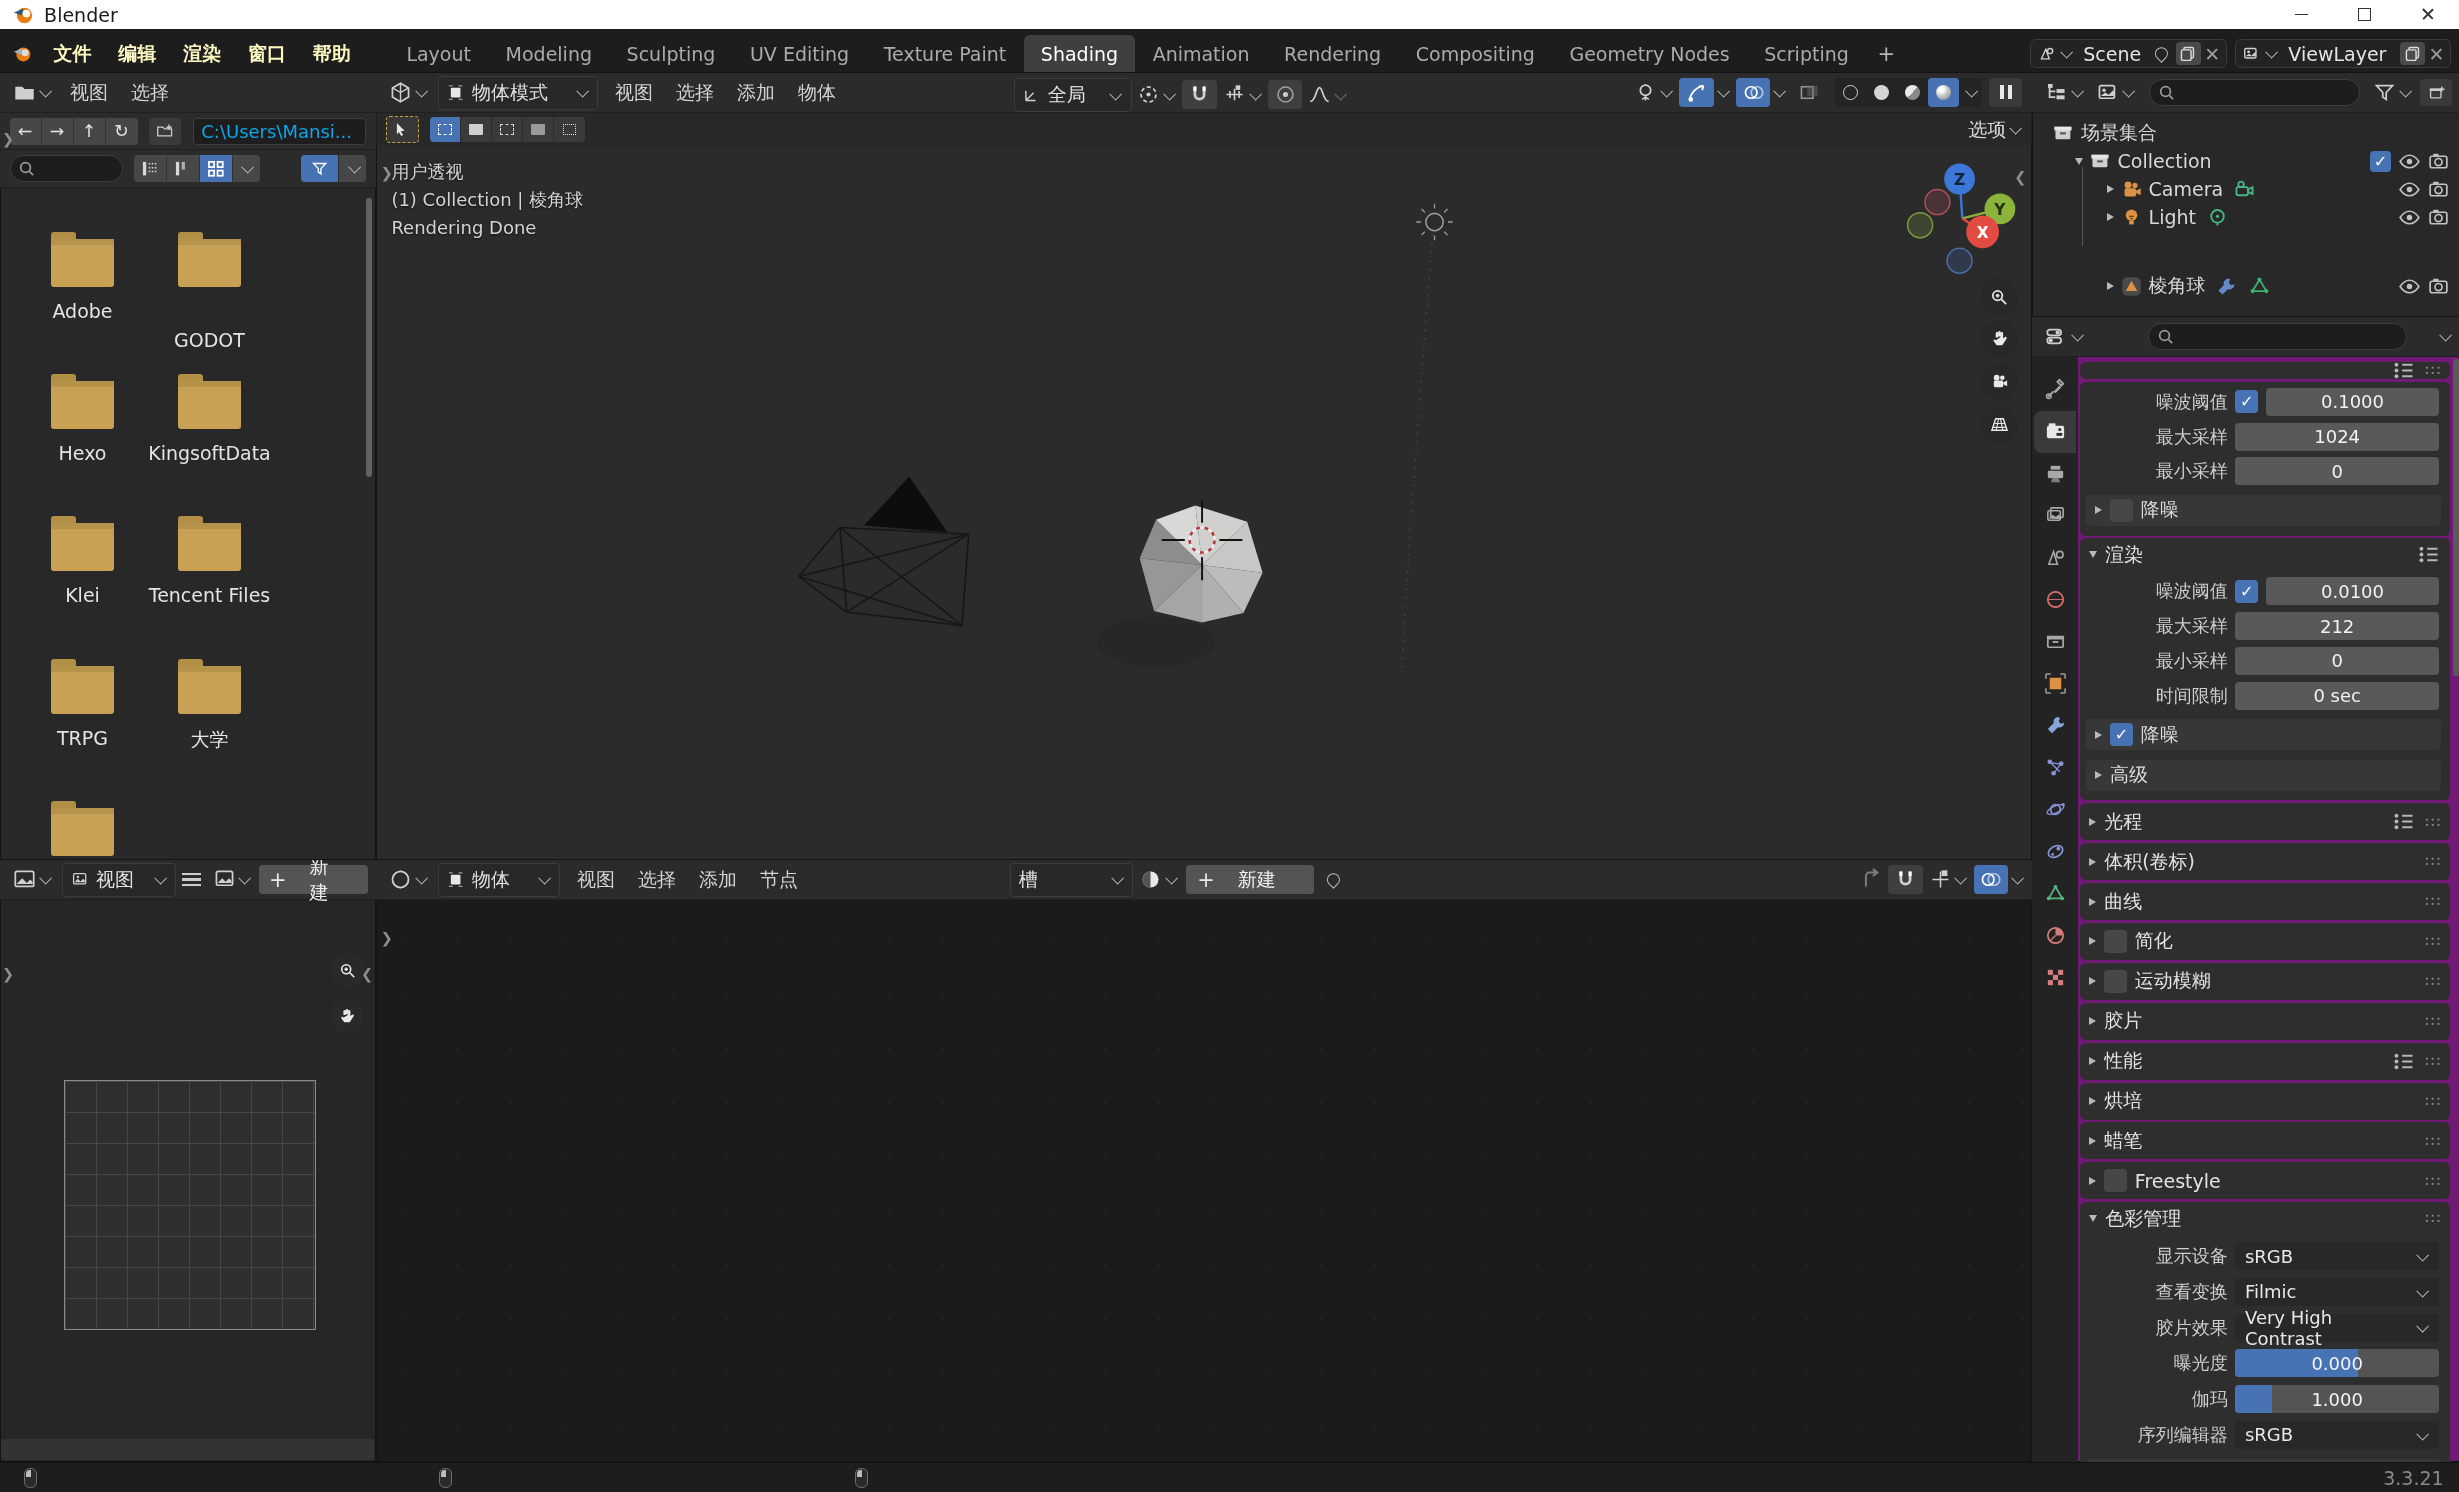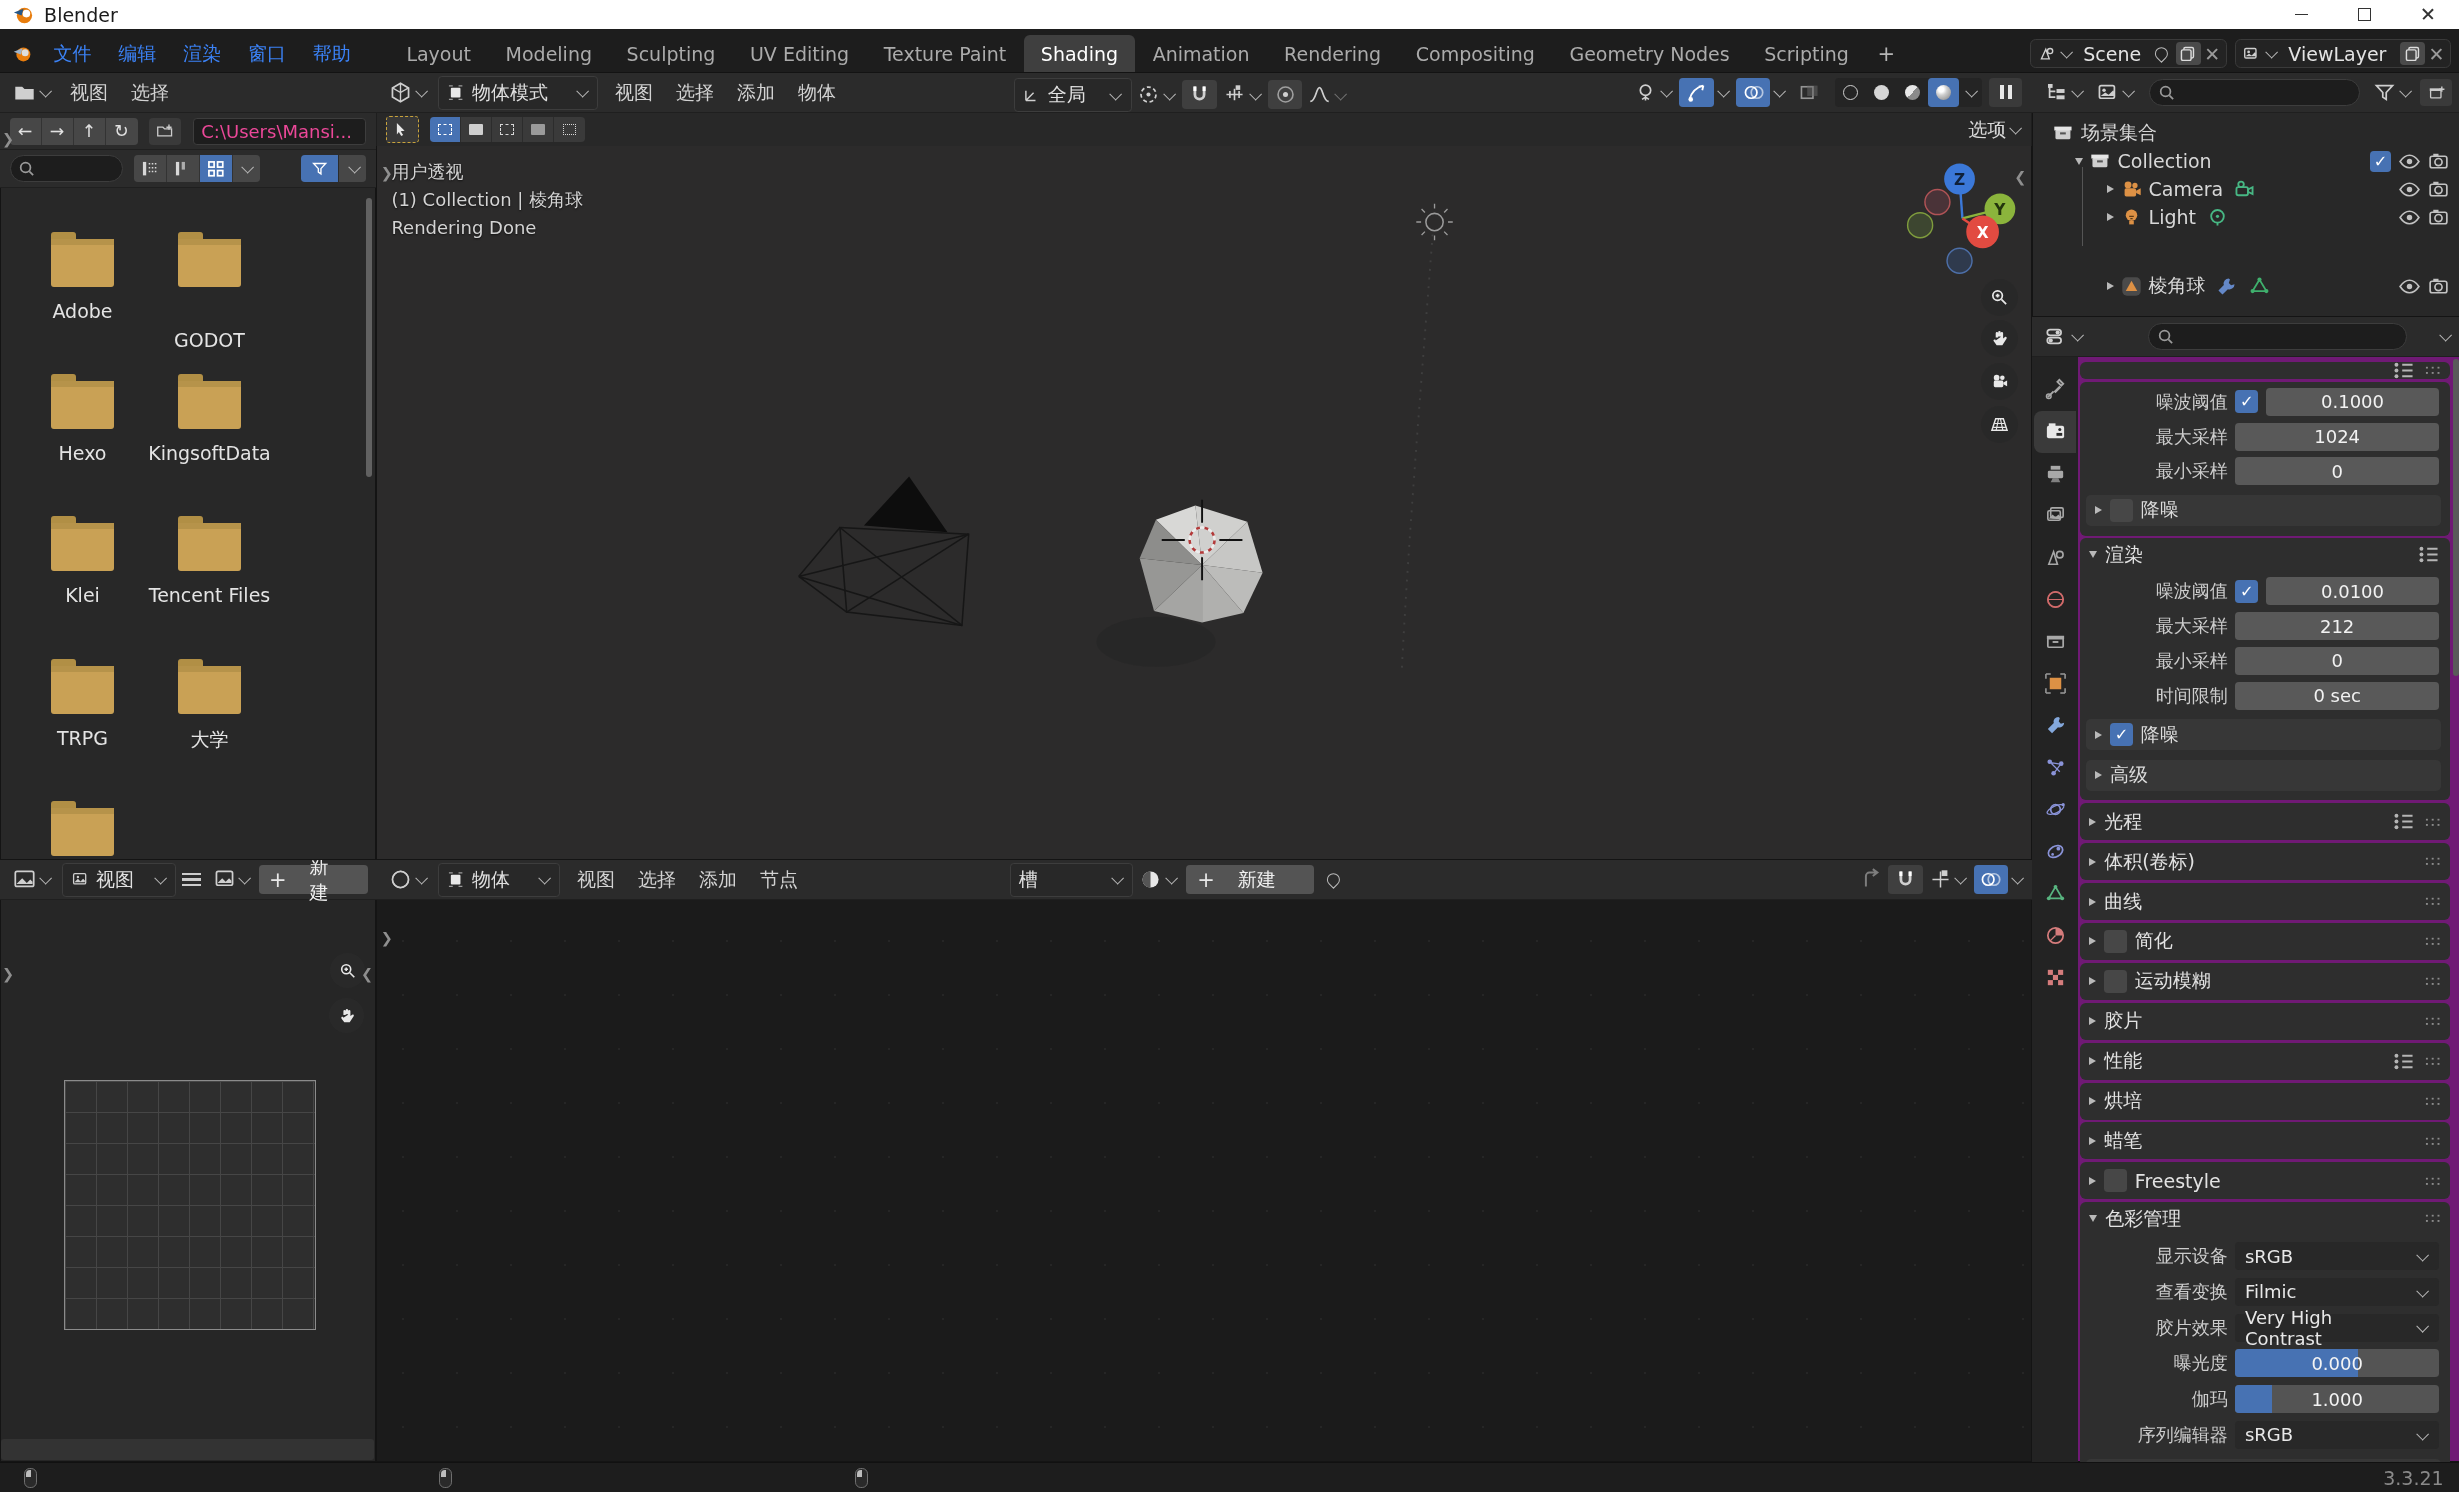--- a/index.html
+++ b/index.html
@@ -12,21 +12,21 @@
   .winbtns{margin-left:auto;display:flex;align-items:center;height:100%;}
   .winbtn{width:63px;height:100%;display:flex;align-items:center;justify-content:center;color:#333;font-size:17.3px;}
   .glyph-min{width:13.4px;height:1.9px;background:#333;}
   .glyph-max{width:12.5px;height:12.5px;border:1.5px solid #333;}
   .glyph-close{position:relative;width:14.4px;height:14.4px;}
   .glyph-close::before,.glyph-close::after{content:"";position:absolute;left:6.7px;top:0;width:1.7px;height:14.4px;background:#333;}
   .glyph-close::before{transform:rotate(45deg);} .glyph-close::after{transform:rotate(-45deg);}
   .blogo{width:23px;height:23px;margin-left:11.5px;}
   
   #topbar{left:0;top:35px;width:2459px;height:38px;background:#1d1d1d;display:flex;align-items:center;border-bottom:1px solid #131313;}
-  .menu-item{padding:0 13.4px;color:#3b82f6;font-size:19px;}
+  .menu-item{padding:0 13.4px;color:#fef9c3;font-size:19px;font-weight:bold;}
   .tabs{display:flex;align-items:center;margin-left:25px;height:100%;}
   .tab{padding:0 17.3px;height:100%;display:flex;align-items:center;color:#ababab;font-size:19px;white-space:nowrap;}
   .tab.active{background:#3f3f3f;color:#fff;border-radius:5.8px 5.8px 0 0;}
   .tab-plus{color:#b5b5b5;padding:0 11.5px;font-size:21px;}
   .idblock{display:flex;align-items:center;background:#232323;border:1px solid #3a3a3a;border-radius:5.8px;height:29px;padding:0 5.8px;margin-right:7.7px;}
   .idblock .lbl{margin:0 9.6px;color:#e3e3e3;}
   .mini-ic{width:21px;height:21px;display:inline-flex;align-items:center;justify-content:center;color:#c9c9c9;}
   .mini-btn{width:25px;height:23px;display:inline-flex;align-items:center;justify-content:center;background:#4a4a4a;border-radius:3.8px;margin-left:3.8px;color:#ddd;}
   .mini-x{color:#9a9a9a;margin-left:3.8px;}
   .chev{display:inline-block;width:8.6px;height:8.6px;border-right:1.7px solid #b9b9b9;border-bottom:1.7px solid #b9b9b9;transform:rotate(45deg) translateY(-1.9px);margin:0 3.8px;}
@@ -37,21 +37,21 @@
   .hmenu{padding:0 11.5px;color:#d2d2d2;white-space:nowrap;}
   .dd{display:flex;align-items:center;background:#282828;border:1px solid #3d3d3d;border-radius:3.8px;height:34px;padding:0 7.7px;color:#e0e0e0;white-space:nowrap;}
   .icon{display:inline-flex;align-items:center;justify-content:center;width:23px;height:23px;color:#c9c9c9;}
   .icon svg{width:100%;height:100%;}
   
   #fb .navrow{position:absolute;left:0;top:40px;right:0;height:37px;background:#2b2b2b;display:flex;align-items:center;padding:0 9.6px;border-bottom:1px solid #1f1f1f;}
   .navgrp{display:flex;}
   .navbtn{width:32px;height:27px;background:#474747;display:flex;align-items:center;justify-content:center;color:#e2e2e2;border-right:1px solid #333;font-size:17.3px;}
   .navbtn:first-child{border-radius:3.8px 0 0 3.8px;} .navbtn.last{border-radius:0 3.8px 3.8px 0;border-right:none;}
   .navbtn.solo{border-radius:3.8px;margin-left:11.5px;border-right:none;background:#3a3a3a;}
-  .pathfield{flex:1;margin-left:11.5px;background:#1d1d1d;border:1px solid #3d3d3d;border-radius:3.8px;height:27px;display:flex;align-items:center;padding:0 7.7px;color:#ec4899;font-size:18px;overflow:hidden;white-space:nowrap;}
+  .pathfield{flex:1;margin-left:11.5px;background:#1d1d1d;border:1px solid #3d3d3d;border-radius:3.8px;height:27px;display:flex;align-items:center;padding:0 7.7px;color:#0ea5e9;font-size:18px;overflow:hidden;white-space:nowrap;}
   #fb .searchrow{position:absolute;left:0;top:77px;right:0;height:38px;background:#2b2b2b;display:flex;align-items:center;padding:0 9.6px;border-bottom:1px solid #1f1f1f;}
   .searchbox{background:#1d1d1d;border:1px solid #3d3d3d;border-radius:13.4px;height:27px;display:flex;align-items:center;padding:0 7.7px;color:#9a9a9a;}
   .dispgrp{display:flex;margin-left:11.5px;}
   .dispbtn{width:33px;height:27px;background:#474747;display:flex;align-items:center;justify-content:center;border-right:1px solid #333;}
   .dispbtn.first{border-radius:3.8px 0 0 3.8px;}
   .dispbtn.active{background:#4772b3;}
   .dispbtn.chevb{border-radius:0 3.8px 3.8px 0;border-right:none;width:27px;}
   .filterbtn{width:37px;height:27px;border-radius:3.8px 0 0 3.8px;background:#4772b3;display:flex;align-items:center;justify-content:center;margin-left:auto;}
   .filterchev{width:27px;height:27px;border-radius:0 3.8px 3.8px 0;background:#474747;display:flex;align-items:center;justify-content:center;margin-left:1px;}
   #folders{position:absolute;left:19px;top:154px;width:288px;bottom:0;}

